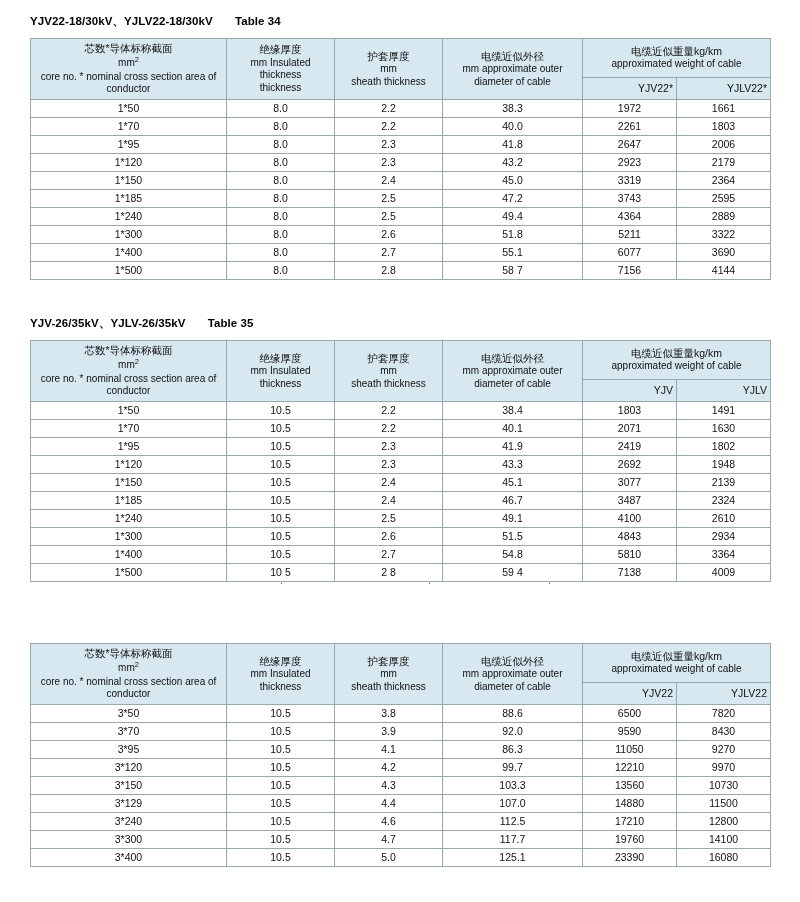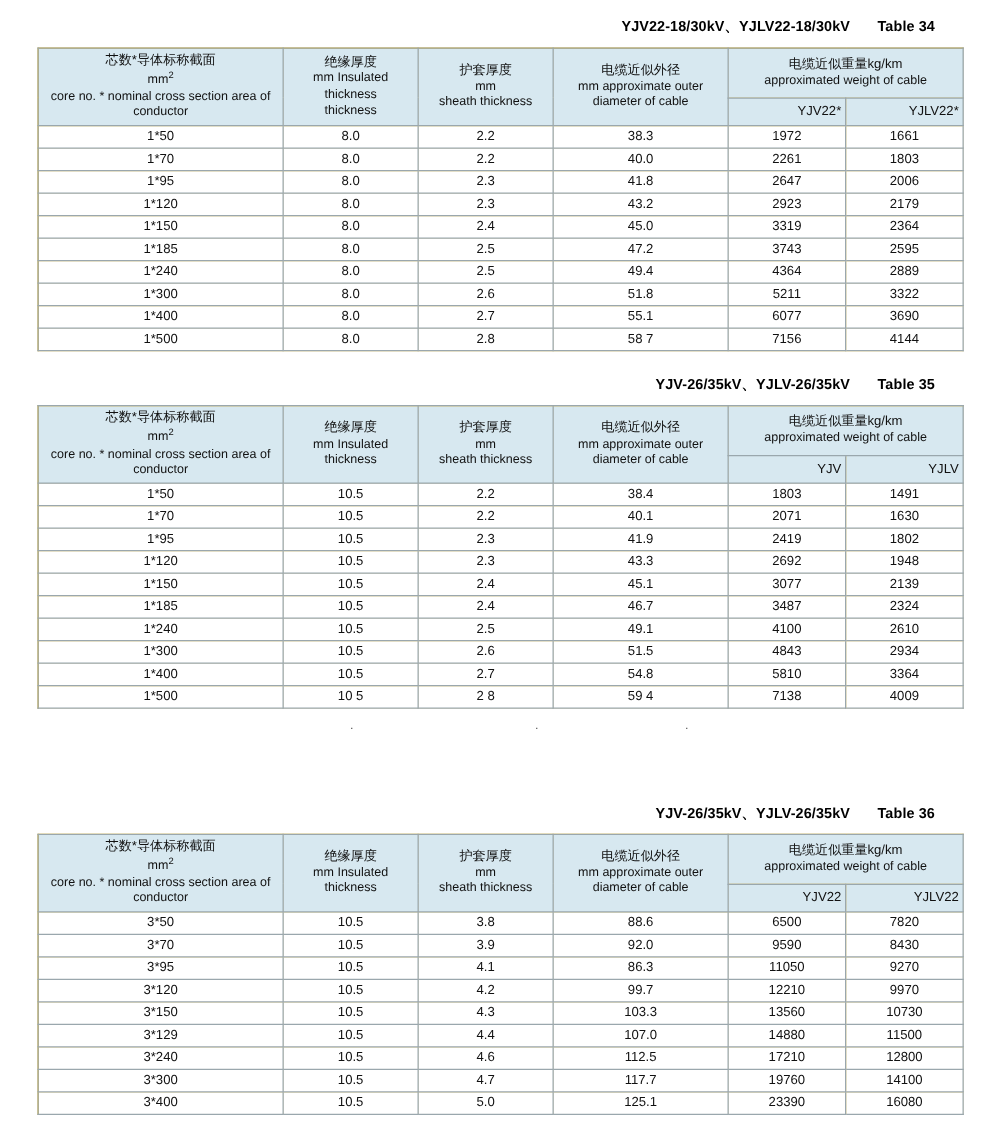--- a/index.html
+++ b/index.html
@@ -19,21 +19,21 @@
     width: 800px;
     height: 902px;
     box-sizing: border-box;
   }
   .block {
     position: absolute;
     left: 30px;
     width: 740px;
   }
   .block-title {
-    text-align: right;
+    text-align: left;
     font-size: 11.5px;
     font-weight: bold;
     color: #000000;
     padding-right: 22px;
     margin-bottom: 9px;
     letter-spacing: 0.1px;
   }
   .block-title .tbl-label {
     display: inline-block;
     margin-left: 22px;
@@ -227,21 +227,21 @@
           <td>8.0</td>
           <td>2.8</td>
           <td>58 7</td>
           <td>7156</td>
           <td>4144</td>
         </tr>
       </tbody>
     </table>
   </div>
 
-  <div class="block" style="top:300px;">
+  <div class="block" style="top:316px;">
     <div class="block-title">
       <span>YJV-26/35kV、YJLV-26/35kV</span><span class="tbl-label">Table 35</span>
     </div>
     <table class="spec">
       <colgroup>
           <col class="c1">
           <col class="c2">
           <col class="c3">
           <col class="c4">
           <col class="c5">
@@ -364,23 +364,20 @@
     </table>
   </div>
 
   <div class="dots" style="top:575px;">
     <span style="left:250px;">.</span>
     <span style="left:398px;">.</span>
     <span style="left:518px;">.</span>
   </div>
 
   <div class="block" style="top:643px;">
-    <div class="block-title">
-      <span>YJV-26/35kV、YJLV-26/35kV</span><span class="tbl-label">Table 36</span>
-    </div>
     <table class="spec">
       <colgroup>
           <col class="c1">
           <col class="c2">
           <col class="c3">
           <col class="c4">
           <col class="c5">
           <col class="c6">
         </colgroup>
       <thead>

